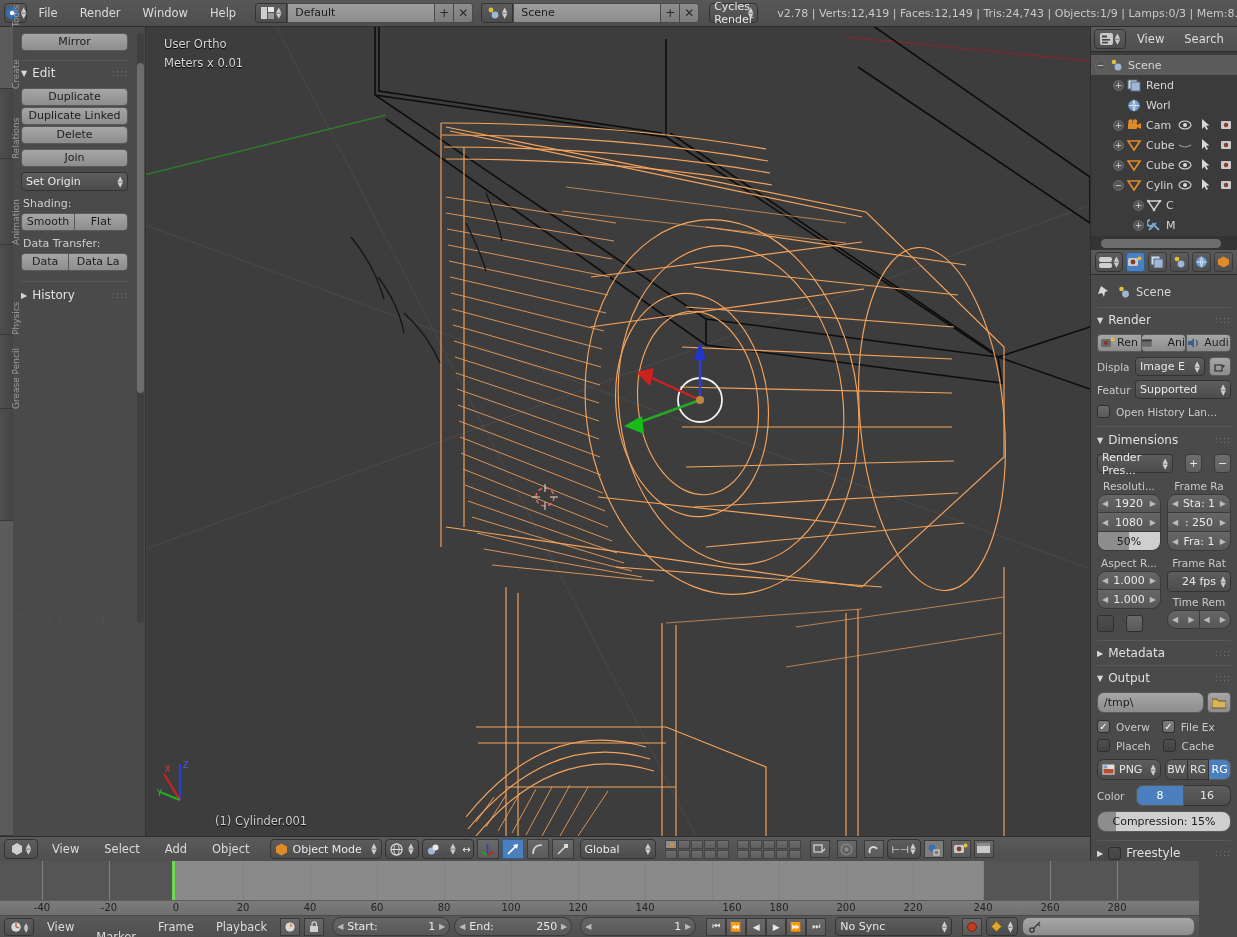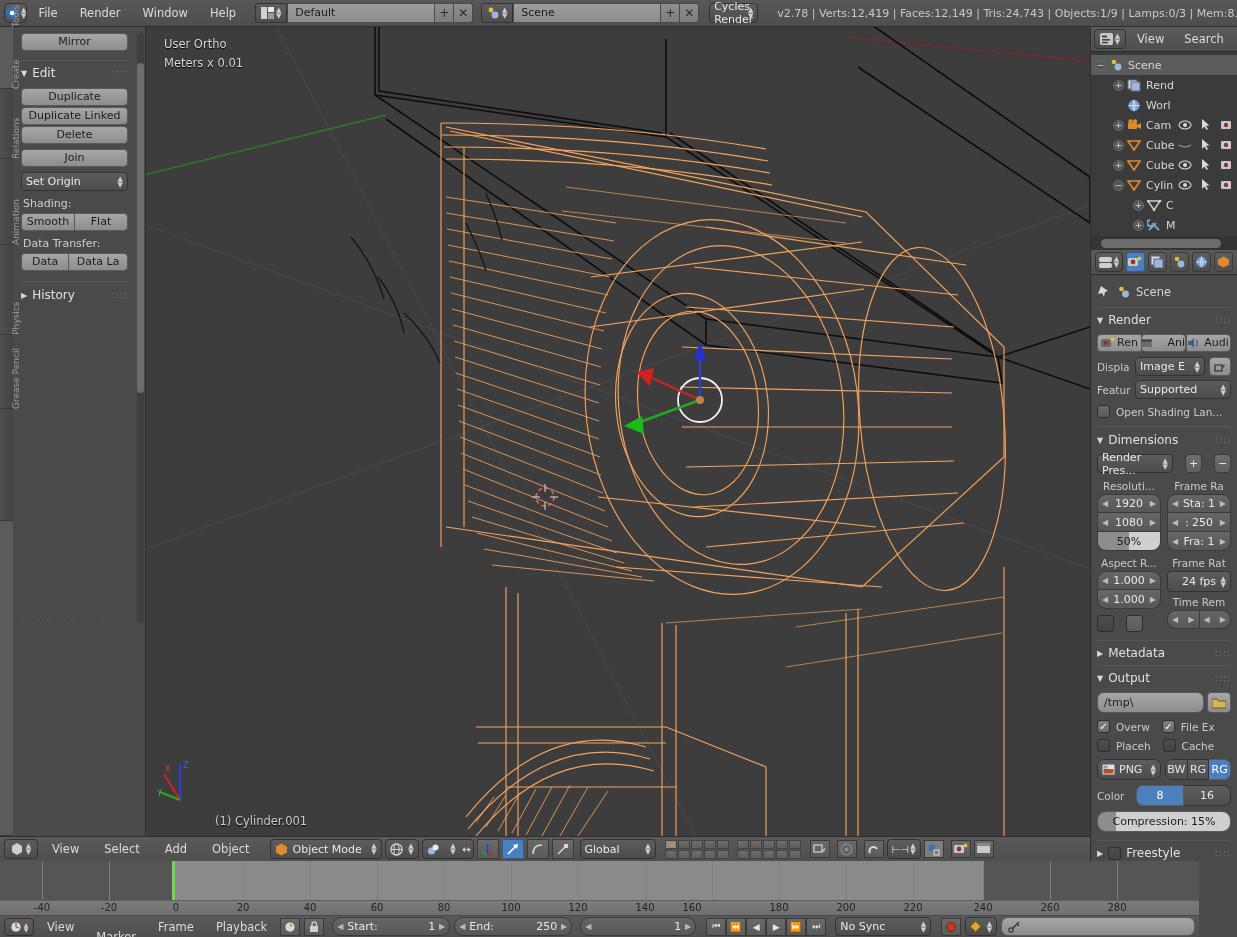--- a/index.html
+++ b/index.html
@@ -879,21 +879,21 @@
       <div style="display:flex;align-items:center;gap:4px;margin-top:4px;">
         <span class="plabel" style="width:34px;">Featur</span>
         <div class="spin" style="flex:1;height:19px;">
           <span style="font-size:11px;">Supported</span>
           <span class="updown">▲<br>▼</span>
         </div>
       </div>
 
       <div style="display:flex;align-items:center;gap:6px;margin-top:6px;">
         <span class="chk"></span>
-        <span class="plabel">Open Shading Lan...</span>
+        <span class="plabel">Open History Lan...</span>
       </div>
 
       <div class="sep" style="margin:8px 0 6px 0;"></div>
 
       <div class="panel-title">
         <span class="tri">▼</span>
         <span>Dimensions</span>
         <span class="grip">::::</span>
       </div>
 
@@ -1087,21 +1087,21 @@
       <span class="tick" style="left:42px;">-40</span>
       <span class="tick" style="left:109px;">-20</span>
       <span class="tick" style="left:176px;">0</span>
       <span class="tick" style="left:243px;">20</span>
       <span class="tick" style="left:310px;">40</span>
       <span class="tick" style="left:377px;">60</span>
       <span class="tick" style="left:444px;">80</span>
       <span class="tick" style="left:511px;">100</span>
       <span class="tick" style="left:578px;">120</span>
       <span class="tick" style="left:645px;">140</span>
-      <span class="tick" style="left:692px;">160</span>
+      <span class="tick" style="left:732px;">160</span>
       <span class="tick" style="left:779px;">180</span>
       <span class="tick" style="left:846px;">200</span>
       <span class="tick" style="left:913px;">220</span>
       <span class="tick" style="left:983px;">240</span>
       <span class="tick" style="left:1050px;">260</span>
       <span class="tick" style="left:1117px;">280</span>
     </div>
     <div id="tl-footer">
       <div class="icon-sel" style="width:30px;height:18px;">
         <svg width="12" height="12" viewBox="0 0 12 12">
@@ -1148,21 +1148,21 @@
 
       <div style="display:flex;margin-left:6px;">
         <div class="pbtn">⏮</div>
         <div class="pbtn">⏪</div>
         <div class="pbtn">◀</div>
         <div class="pbtn">▶</div>
         <div class="pbtn">⏩</div>
         <div class="pbtn">⏭</div>
       </div>
 
-      <div class="spin" style="width:96px;height:19px;margin-left:5px;">
+      <div class="spin" style="width:117px;height:19px;margin-left:5px;">
         <span style="font-size:11px;">No Sync</span>
         <span class="updown">▲<br>▼</span>
       </div>
 
       <div class="pbtn" style="margin-left:6px;">
         <svg width="12" height="12" viewBox="0 0 12 12">
             <circle cx="6" cy="6" r="4.4" fill="#c43b1d" stroke="#7a2010"></circle>
           </svg>
       </div>
       <div class="spin" style="width:32px;height:19px;">

